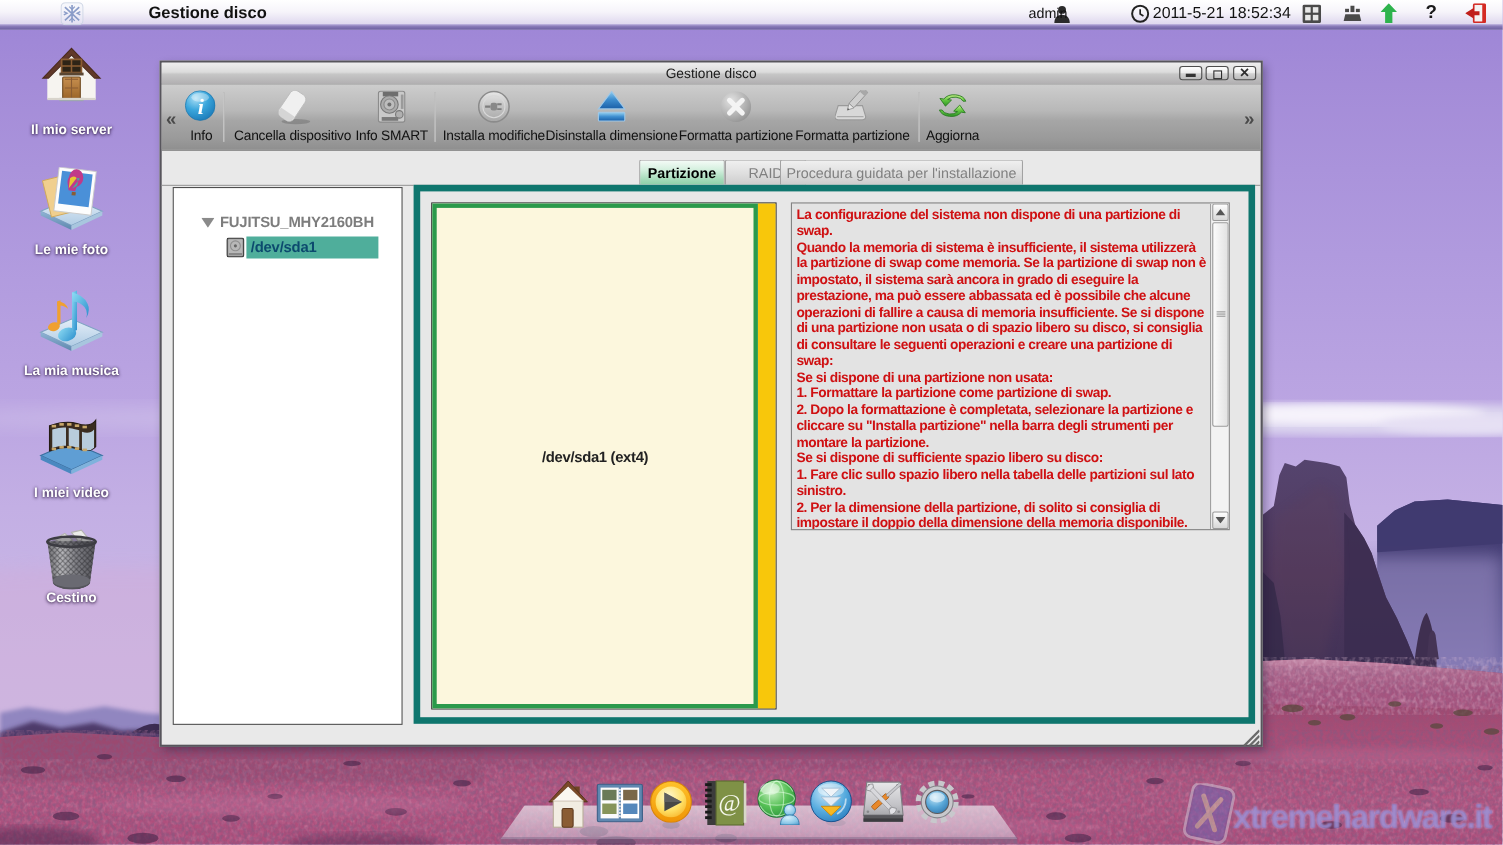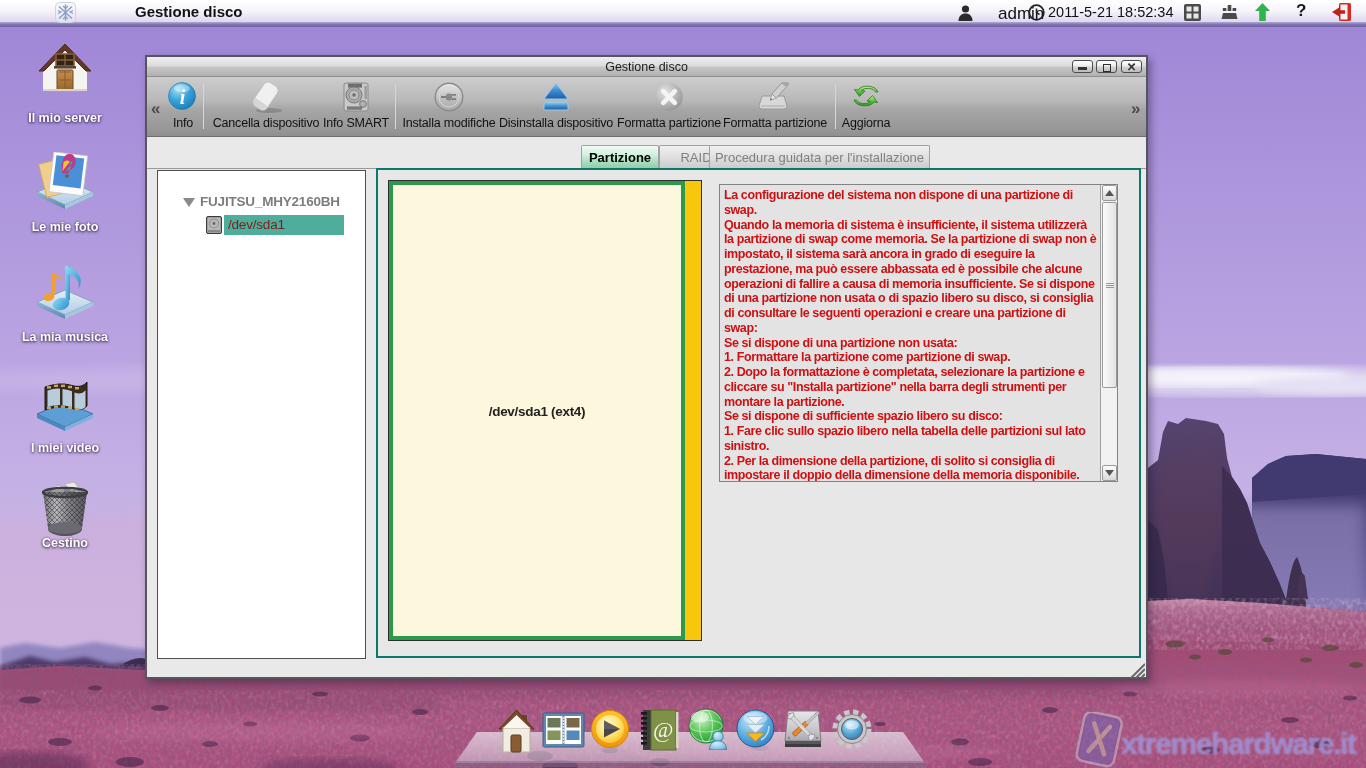--- a/index.html
+++ b/index.html
@@ -28,21 +28,21 @@
   border-bottom:1px solid #6e6e6e; }
 .tlbl { position:absolute; top:39px; text-align:center; color:#111; font-size:12.5px; letter-spacing:-0.2px; white-space:nowrap; transform:translateX(-50%); }
 .tico { position:absolute; top:5px; transform:translateX(-50%); }
 .tsep { position:absolute; top:7px; width:1px; height:45px; background:#898989; border-right:1px solid #d8d8d8; }
 .chev { position:absolute; top:22px; font-size:17px; font-weight:bold; color:#4a4a4a; letter-spacing:-3px; }
 .tab { position:absolute; top:88px; height:23px; border:1px solid #a2a2a2; border-bottom:0;
   border-radius:2px 2px 0 0; font-size:13px; color:#808080; text-align:center;
   background:linear-gradient(180deg,#f0f0f0 0%,#dedede 55%,#cccccc 100%); padding-top:4px; }
 #tabline { position:absolute; left:0; top:111px; width:999px; height:1px; background:#9a9a9a; }
 #treepanel { position:absolute; left:10px; top:113px; width:209px; height:489px; background:#fff; border:1px solid #4f4f4f; }
-#partbox { position:absolute; left:229px; top:111px; width:765px; height:490px; background:#e7e7e7; border:2px solid #0f766e;text-decoration:underline; }
+#partbox { position:absolute; left:229px; top:111px; width:765px; height:490px; background:#e7e7e7; border:6px solid #0f766e;text-decoration:underline; }
 #infopanel { position:absolute; left:572px; top:127px; width:399px; height:298px; background:#e3e3e3; border:1px solid #838383; color:#cf1012; font-weight:bold; overflow:hidden; }
 #infotext { position:absolute; left:4px; top:3px; width:375px; font-size:12.5px; line-height:14.75px; letter-spacing:-0.4px;}
 #scrollv { position:absolute; right:0; top:0; width:17px; height:296px; background:#f2f2f2; border-left:1px solid #a0a0a0; }
 .sbtn { position:absolute; left:1px; width:15px; height:16px; background:linear-gradient(180deg,#fdfdfd,#d8d8d8); border:1px solid #9a9a9a; border-radius:2px; }
 .sbtn svg { display:block; margin:4px auto 0; }
 #sthumb { position:absolute; left:1px; top:17px; width:15px; height:186px; background:linear-gradient(90deg,#fbfbfb,#e2e2e2); border:1px solid #9a9a9a; border-radius:2px; }
 #note { position:absolute; left:574px; top:431px; width:390px; font-size:12.9px; line-height:16.5px; color:#2a2a2a; letter-spacing:-0.35px;}
 #dock { position:absolute; left:455px; top:724px; width:470px; height:44px; }
 #dockplate { position:absolute; left:0px; top:8px; width:470px; height:31px;
   background:linear-gradient(180deg,rgba(240,237,243,.68),rgba(216,207,224,.52));
@@ -185,21 +185,21 @@
     <g stroke="#8a9cc8" stroke-width="1.5" fill="none">
       <path d="M10.5 2.5v16M4 4.5l13 12M17 4.5l-13 12"></path>
       <path d="M8 4l2.5 2.5L13 4M8 17l2.5-2.5L13 17M3 8.5l3 1.5-3 1.5M18 8.5l-3 1.5 3 1.5" stroke-width="1.2"></path>
     </g>
   </svg>
   <div class="title">Gestione disco</div>
   <svg class="tb-ic" style="left:957px;top:4px" width="17" height="17" viewBox="0 0 17 17">
     <circle cx="8.5" cy="5" r="3.6" fill="#2b2b2b"></circle>
     <path d="M1.5 17c0-5 3-7.5 7-7.5s7 2.5 7 7.5z" fill="#2b2b2b"></path>
   </svg>
-  <div class="abs" style="left:998px;top:4px;font-size:17px;color:#111">admin</div>
+  <div class="abs" style="left:935px;top:4px;font-size:13px;color:#111">admin</div>
   <svg class="tb-ic" style="left:1028px;top:4px" width="17" height="17" viewBox="0 0 17 17">
     <circle cx="8.5" cy="8.5" r="7.3" fill="none" stroke="#222" stroke-width="1.8"></circle>
     <path d="M8.5 4.5v4.2l3 1.8" stroke="#222" stroke-width="1.5" fill="none"></path>
   </svg>
   <div class="abs" style="left:1048px;top:4px;font-size:14.5px;color:#111">2011-5-21 18:52:34</div>
   <svg class="tb-ic" style="left:1184px;top:4px" width="17" height="17" viewBox="0 0 17 17">
     <rect x="0" y="0" width="17" height="17" rx="2" fill="#4a4a4a"></rect>
     <rect x="2.5" y="2.5" width="5" height="5" fill="#e8e8e8"></rect>
       <rect x="9.5" y="2.5" width="5" height="5" fill="#e8e8e8"></rect>
     <rect x="2.5" y="9.5" width="5" height="5" fill="#e8e8e8"></rect>
@@ -422,21 +422,21 @@
       </linearGradient>
           <linearGradient id="ejg2" x1="0" y1="0" x2="0" y2="1">
         <stop offset="0" stop-color="#9ad4f2"></stop>
             <stop offset="0.5" stop-color="#3f8fd0"></stop>
             <stop offset="1" stop-color="#1a5fa8"></stop>
       </linearGradient>
         </defs>
       <path d="M15 1 L27 17 H3 z" fill="url(#ejg)" stroke="#9ec8e8" stroke-width="1"></path>
       <rect x="3" y="20" width="24" height="8" rx="1" fill="url(#ejg2)" stroke="#9ec8e8" stroke-width="1"></rect>
     </svg>
-    <div class="tlbl" style="left:409px">Disinstalla dispositivo</div>
+    <div class="tlbl" style="left:409px">Disinstalla dimensione</div>
     <svg class="tico" style="left:522px" width="30" height="30" viewBox="0 0 30 30">
       <defs>
           <radialGradient id="xg" cx="0.35" cy="0.3" r="0.85">
         <stop offset="0" stop-color="#e2e2e2"></stop>
             <stop offset="0.6" stop-color="#b0b0b0"></stop>
             <stop offset="1" stop-color="#8a8a8a"></stop>
       </radialGradient>
         </defs>
       <circle cx="15" cy="15" r="13.8" fill="url(#xg)"></circle>
       <path d="M9.2 9.2 L20.8 20.8 M20.8 9.2 L9.2 20.8" stroke="#f4f4f4" stroke-width="4.6" stroke-linecap="round"></path>
@@ -481,21 +481,21 @@
       </svg>
     <div class="abs" style="left:42px;top:23px;font-size:13.5px;font-weight:bold;color:#7d7d7d;letter-spacing:-0.2px">FUJITSU_MHY2160BH</div>
     <svg class="abs" style="left:47px;top:45px" width="18" height="18" viewBox="0 0 18 18">
       <rect x="1.5" y="0.5" width="15" height="17" rx="1.5" fill="#8a8a8a" stroke="#3a3a3a" stroke-width="1"></rect>
       <rect x="2.5" y="1.5" width="13" height="15" rx="1" fill="#b8b8b8"></rect>
       <circle cx="9" cy="7.5" r="5" fill="#8f8f8f"></circle>
         <circle cx="9" cy="7.5" r="4" fill="#b8b8b8"></circle>
       <circle cx="9" cy="7.5" r="1.4" fill="#666"></circle>
       <rect x="3" y="14" width="12" height="2" fill="#888"></rect>
     </svg>
-    <div class="abs" style="left:66px;top:44px;width:120px;height:20px;background:#4fae9b;color:#7f1d1d;font-weight:normal;font-size:13.5px;padding:2px 0 0 4px;letter-spacing:-0.2px">/dev/sda1</div>
+    <div class="abs" style="left:66px;top:44px;width:120px;height:20px;background:#4fae9b;color:#0c4a6e;font-weight:bold;font-size:13.5px;padding:2px 0 0 4px;letter-spacing:-0.2px">/dev/sda1</div>
   </div>
   <div id="partbox">
     <div class="abs" style="left:10px;top:10px;width:314px;height:461px;border:1px solid #2e2e2e;display:flex">
       <div style="flex:1;background:#fcf7dd;border:4px solid #2b9a4b;position:relative">
         <div class="abs" style="width:100%;top:219px;text-align:center;font-size:13.5px;font-weight:bold;color:#222;letter-spacing:-0.3px">/dev/sda1 (ext4)</div>
       </div>
       <div style="width:16px;background:#f8c70b"></div>
     </div>
   </div>
   <div id="infopanel">

